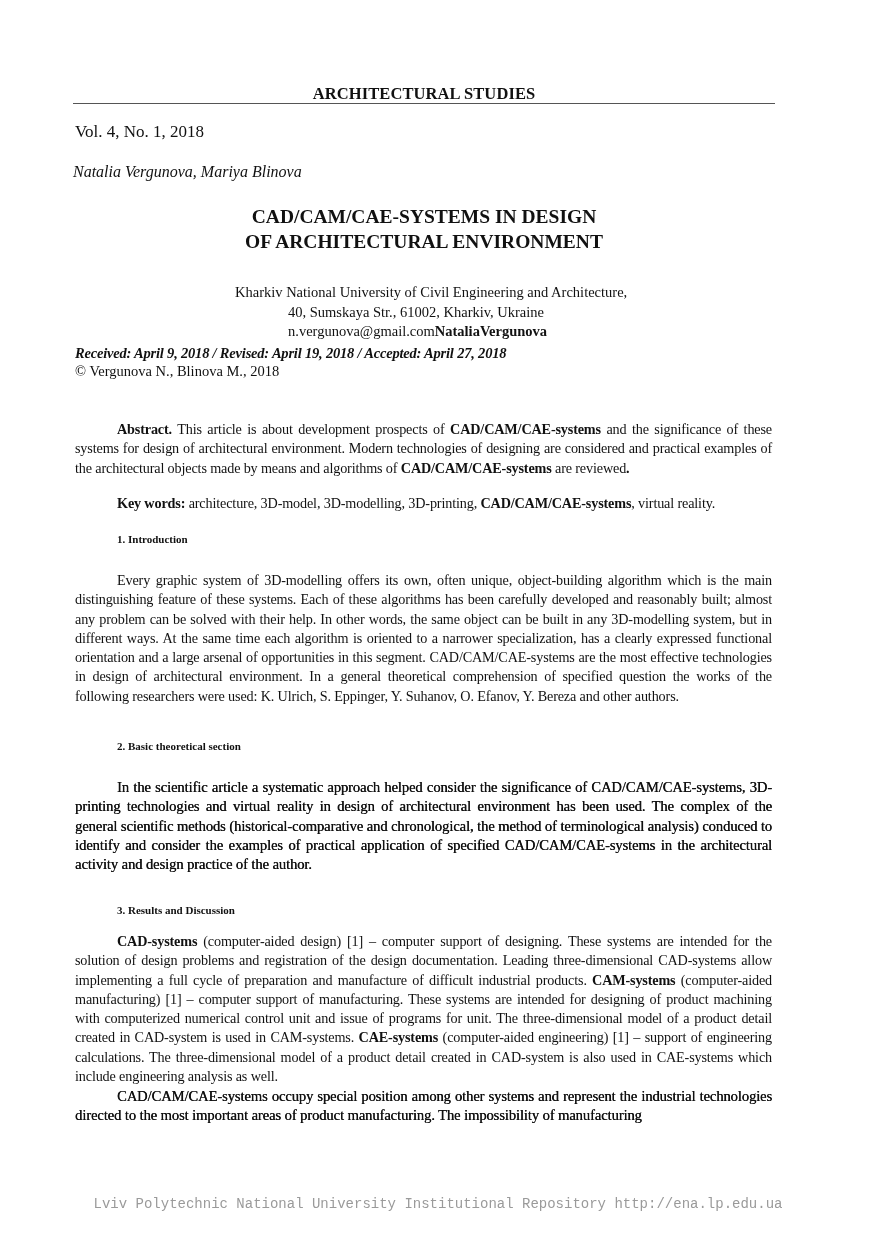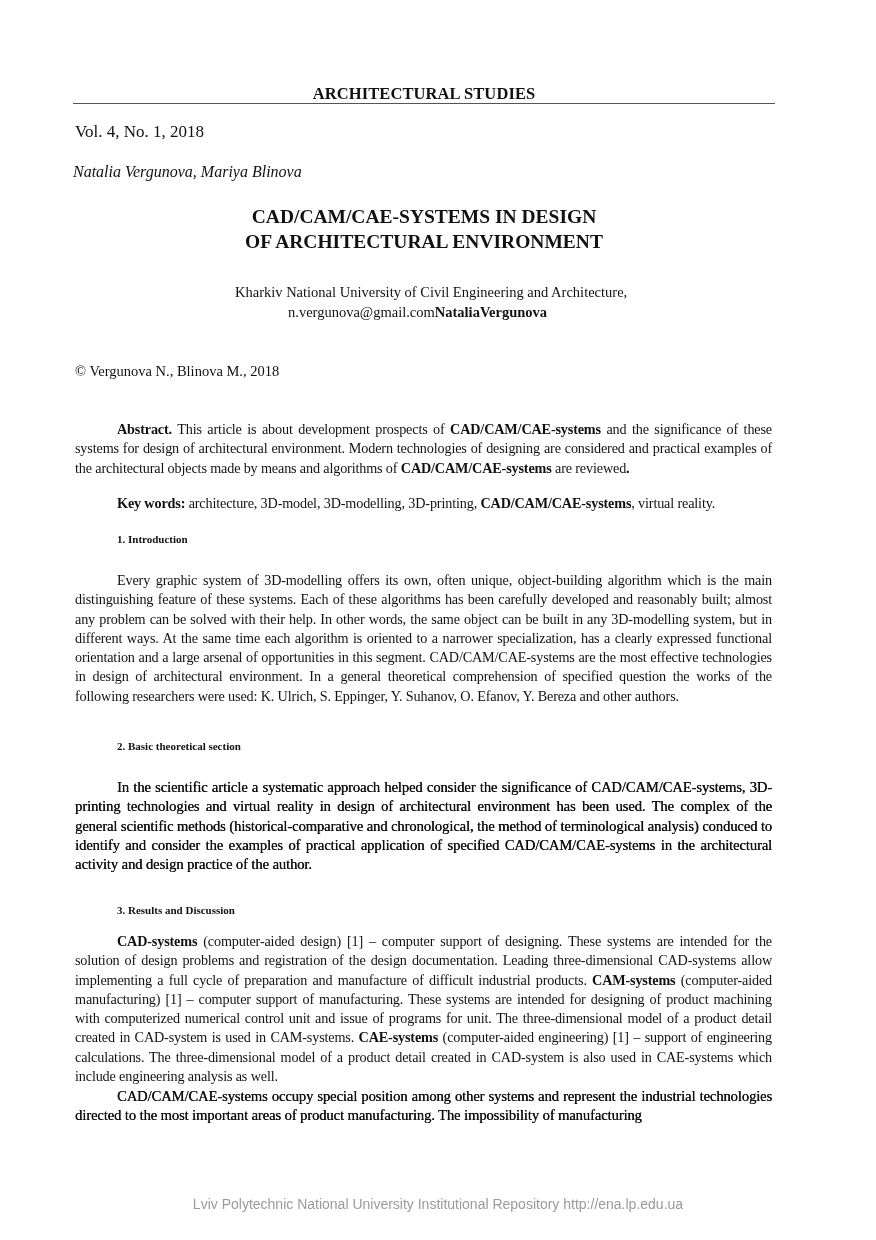--- a/index.html
+++ b/index.html
@@ -113,21 +113,21 @@
     left: 117px;
     font-weight: bold;
     font-size: 11px;
   }
   .footer {
     position: absolute;
     left: 0;
     top: 1196px;
     width: 876px;
     text-align: center;
-    font-family: Liberation Sans, sans-serif;
+    font-family: Liberation Mono, monospace;
     font-size: 14px;
     color: #9a9a9a;
   }
 </style>
 </head>
 <body>
 
 <div class="page">
 
   <div class="running-head">ARCHITECTURAL STUDIES</div>
@@ -137,23 +137,25 @@
 
   <div class="authors">Natalia Vergunova, Mariya Blinova</div>
 
   <div class="title">
     <div>CAD/CAM/CAE-SYSTEMS IN DESIGN</div>
     <div>OF ARCHITECTURAL ENVIRONMENT</div>
   </div>
 
   <div class="affil">
     <div class="l1">Kharkiv National University of Civil Engineering and Architecture,</div>
+    <div class="l2">40, Sumskaya Str., 61002, Kharkiv, Ukraine</div>
     <div class="l3"><span>n.vergunova@gmail.com</span><b>NataliaVergunova</b></div>
   </div>
 
+  <div class="dates">Received: April 9, 2018 / Revised: April 19, 2018 / Accepted: April 27, 2018</div>
 
   <div class="copyright">© Vergunova N., Blinova M., 2018</div>
 
   <div class="para" style="top:420px;"><b>Abstract.</b><span> This article is about development prospects of </span><b>CAD/CAM/CAE-systems</b><span> and the significance of these systems for design of architectural environment. Modern technologies of designing are considered and practical examples of the architectural objects made by means and algorithms of </span><b>CAD/CAM/CAE-systems</b><span> are reviewed</span><b>.</b></div>
 
   <div class="para" style="top:494px;"><b>Key words:</b><span> architecture, 3D-model, 3D-modelling, 3D-printing, </span><b>CAD/CAM/CAE-systems</b><span>, virtual reality.</span></div>
 
   <div class="section-head" style="top:533px;">1. Introduction</div>
   <div class="para" style="top:571px;">Every graphic system of 3D-modelling offers its own, often unique, object-building algorithm which is the main distinguishing feature of these systems. Each of these algorithms has been carefully developed and reasonably built; almost any problem can be solved with their help. In other words, the same object can be built in any 3D-modelling system, but in different ways. At the same time each algorithm is oriented to a narrower specialization, has a clearly expressed functional orientation and a large arsenal of opportunities in this segment. CAD/CAM/CAE-systems are the most effective technologies in design of architectural environment. In a general theoretical comprehension of specified question the works of the following researchers were used: K. Ulrich, S. Eppinger, Y. Suhanov, O. Efanov, Y. Bereza and other authors.</div>
 

